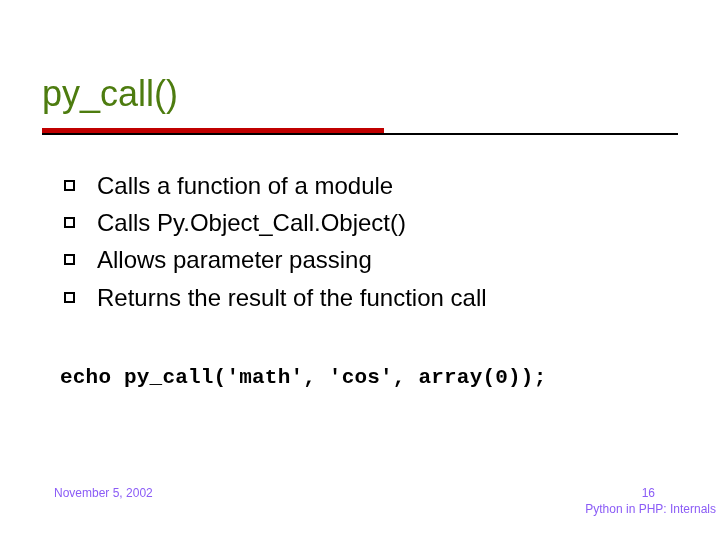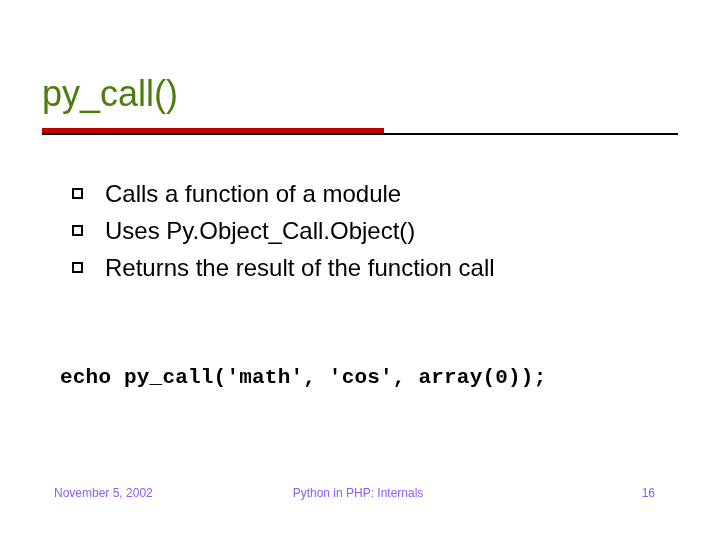--- a/index.html
+++ b/index.html
@@ -48,21 +48,21 @@
     background: #000;
   }
   .content {
     position: absolute;
     left: 60px;
     top: 166px;
     width: 620px;
   }
   .bullet-list {
     list-style: none;
-    margin: 12px;
+    margin: 4px;
     padding: 0;
     text-align: right;
   }
   .bullet-item {
     display: flex;
     align-items: flex-start;
     margin-bottom: 6px;
     font-size: 24px;
     line-height: 1.3;
   }
@@ -98,22 +98,22 @@
   }
   .footer-date {
     position: absolute;
     left: 54px;
     top: 0;
   }
   .footer-center {
     position: absolute;
     left: 0;
     width: 716px;
-    top: 0;
-    text-align: center;
+    top: 16px;
+    text-align: right;
   }
   .footer-page {
     position: absolute;
     right: 65px;
     top: 0;
     text-align: center;
   }
 </style>
 </head>
 <body>
@@ -127,21 +127,25 @@
   </div>
 
   <div class="content">
     <ul class="bullet-list">
       <li class="bullet-item">
         <span class="bullet-marker"></span>
         <span>Calls a function of a module</span>
       </li>
       <li class="bullet-item">
         <span class="bullet-marker"></span>
-        <span>Uses Py.Object_Call.Object()</span>
+        <span>Calls Py.Object_Call.Object()</span>
+      </li>
+      <li class="bullet-item">
+        <span class="bullet-marker"></span>
+        <span>Allows parameter passing</span>
       </li>
       <li class="bullet-item">
         <span class="bullet-marker"></span>
         <span>Returns the result of the function call</span>
       </li>
     </ul>
   </div>
 
   <div class="code-line">echo py_call('math', 'cos', array(0));</div>
 

